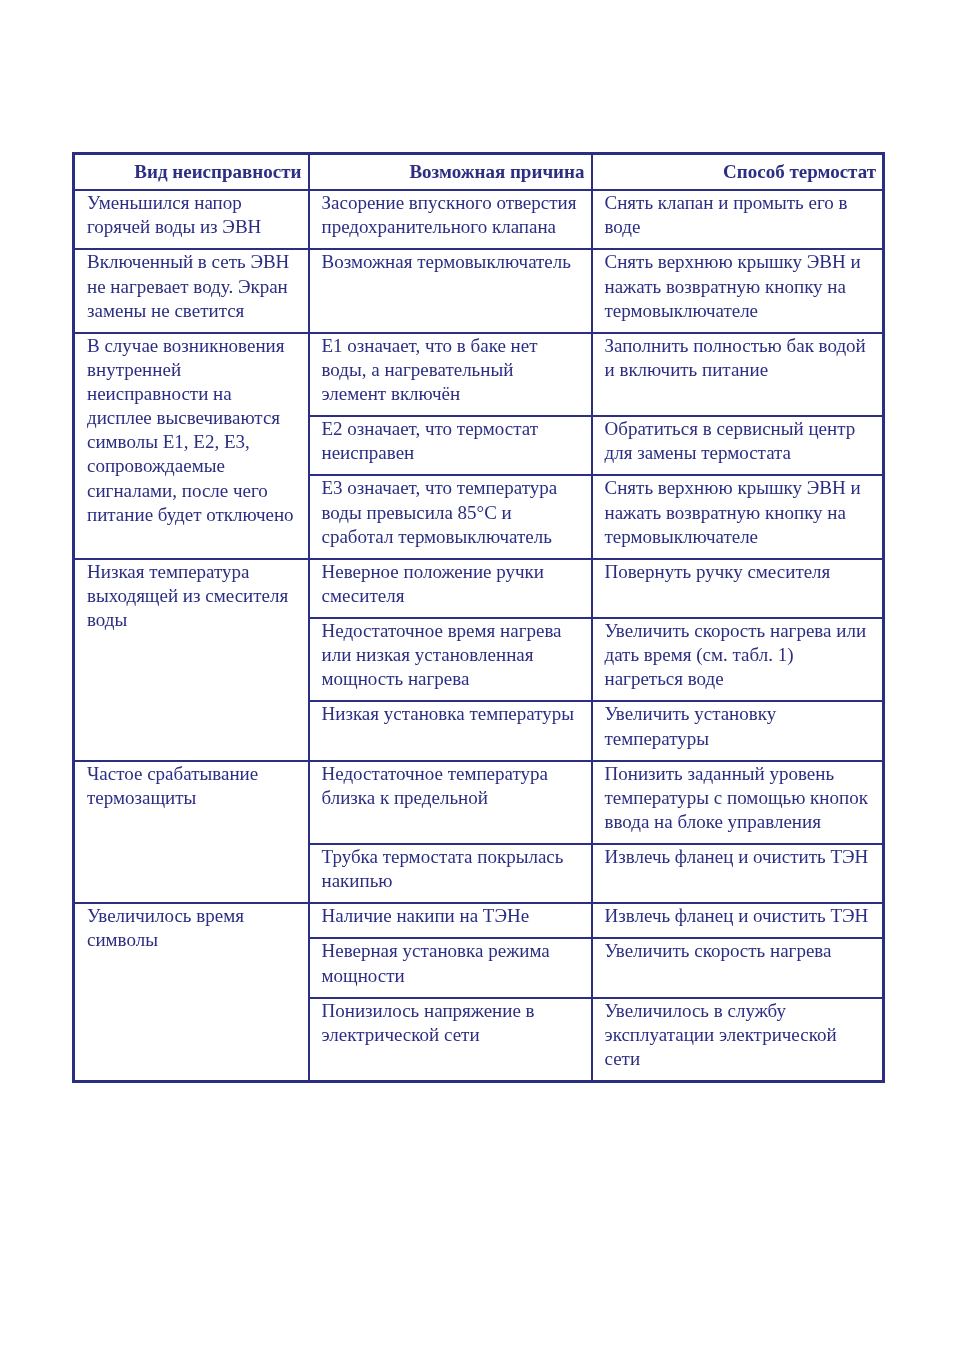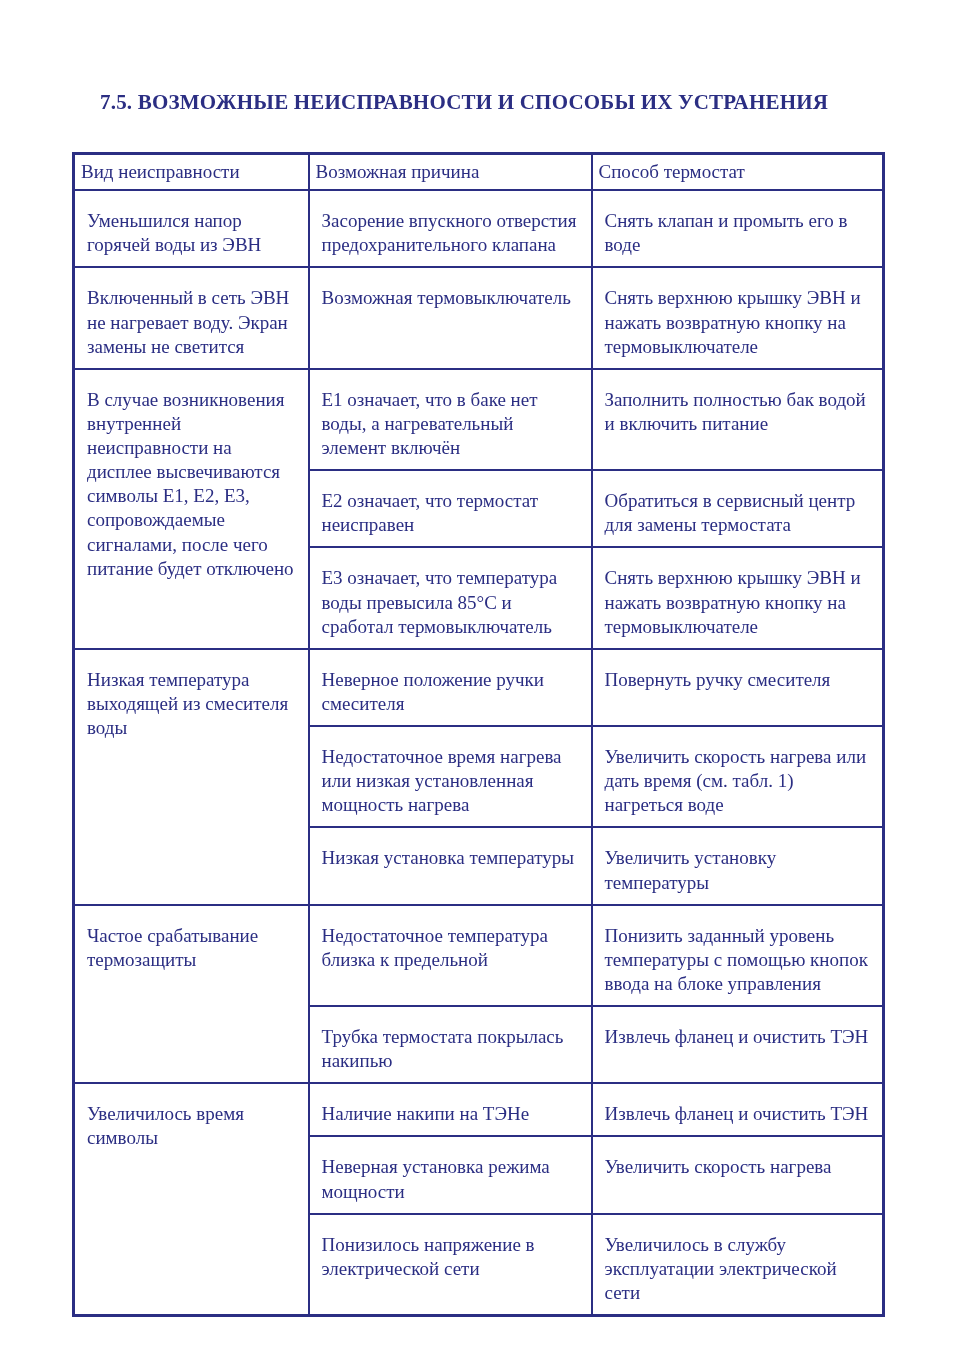--- a/index.html
+++ b/index.html
@@ -36,37 +36,36 @@
     table-layout: fixed;
     border: 3px solid #2b2e83;
   }
   table.trouble th,
   table.trouble td {
     border: 2px solid #2b2e83;
     vertical-align: top;
     text-align: left;
     font-size: 19px;
     line-height: 1.27;
-    padding: 18px 12px 9px 12px;
+    padding: 0 12px 9px 12px;
     color: #2b2e83;
     word-wrap: break-word;
   }
   table.trouble th {
-    text-align: left;
+    text-align: right;
     vertical-align: middle;
-    font-weight: normal;
+    font-weight: bold;
     padding: 5px 6px;
   }
 </style>
 </head>
 <body>
 
 <div class="page">
 
-  <h1 class="doc-title">7.5. ВОЗМОЖНЫЕ НЕИСПРАВНОСТИ И СПОСОБЫ ИХ УСТРАНЕНИЯ</h1>
 
   <table class="trouble">
     <colgroup>
       <col style="width:235px">
       <col style="width:283px">
       <col style="width:292px">
     </colgroup>
     <thead>
       <tr>
         <th>Вид неисправности</th>

